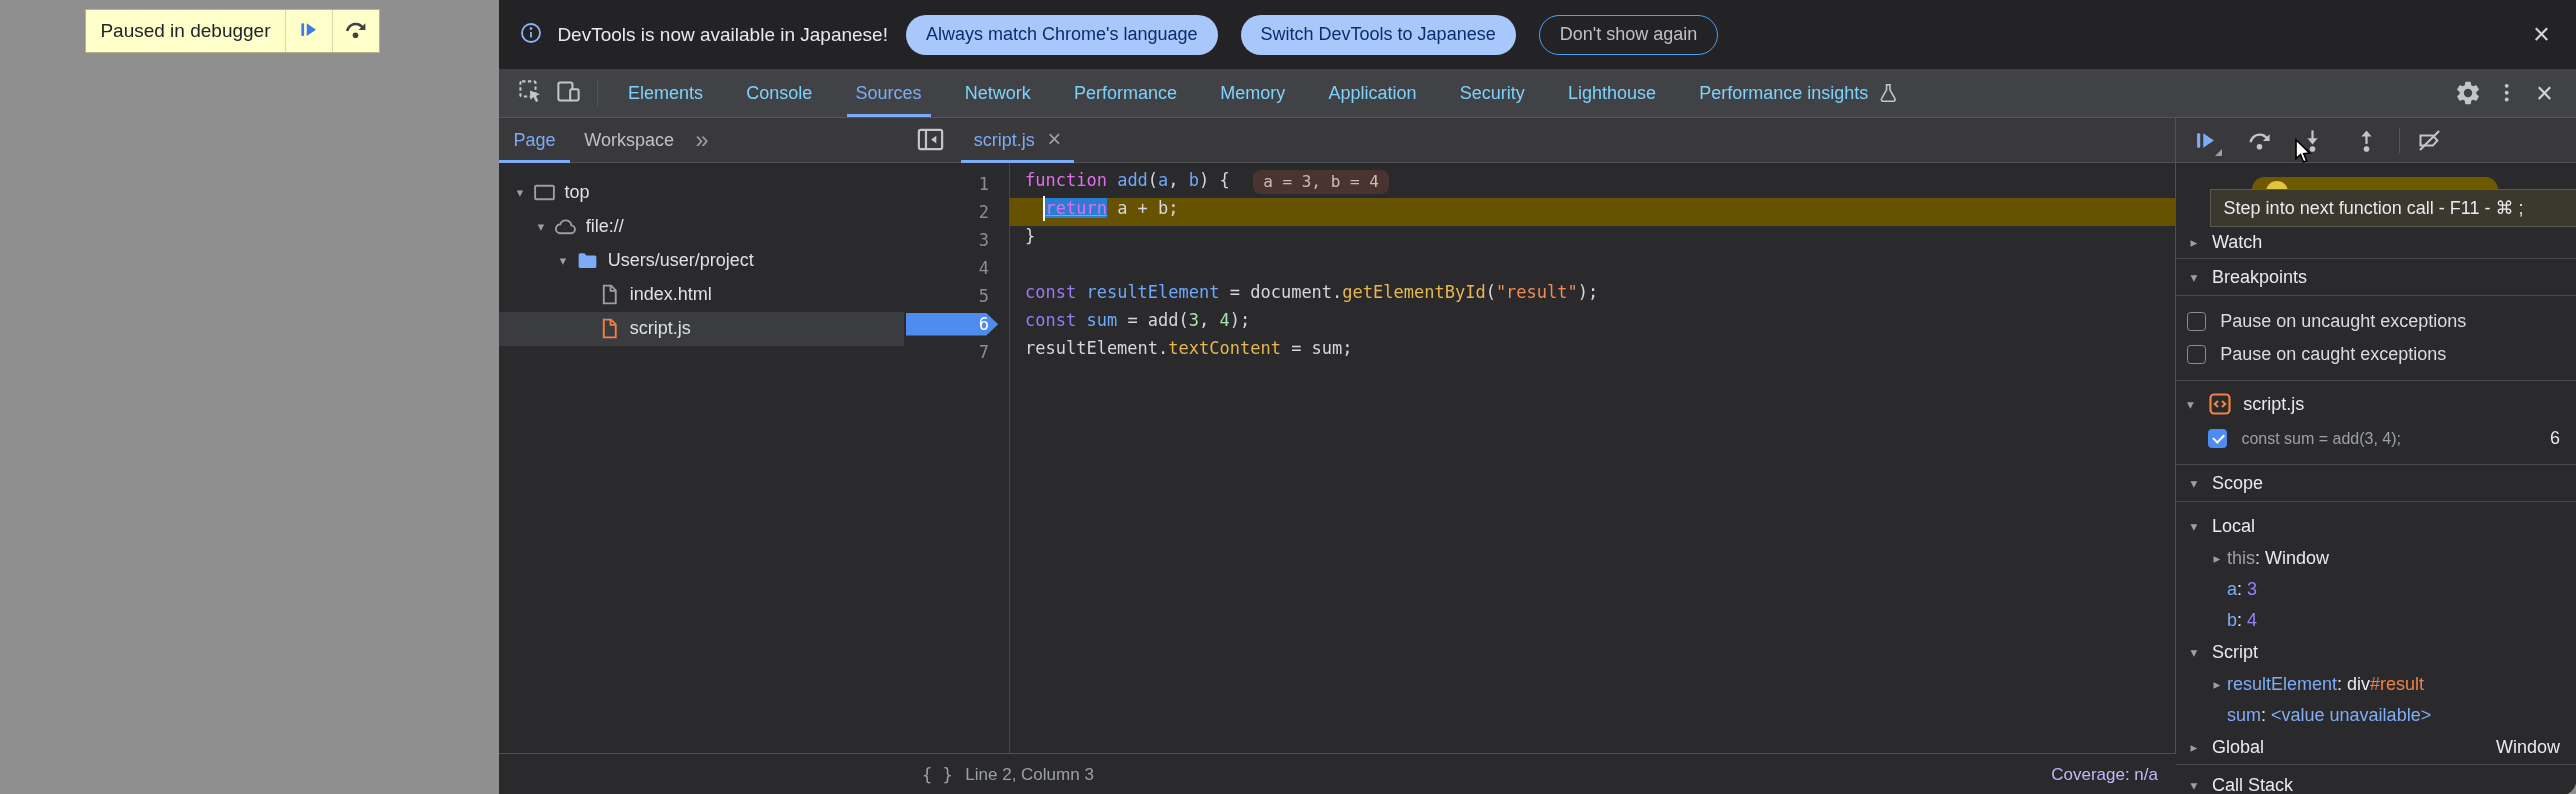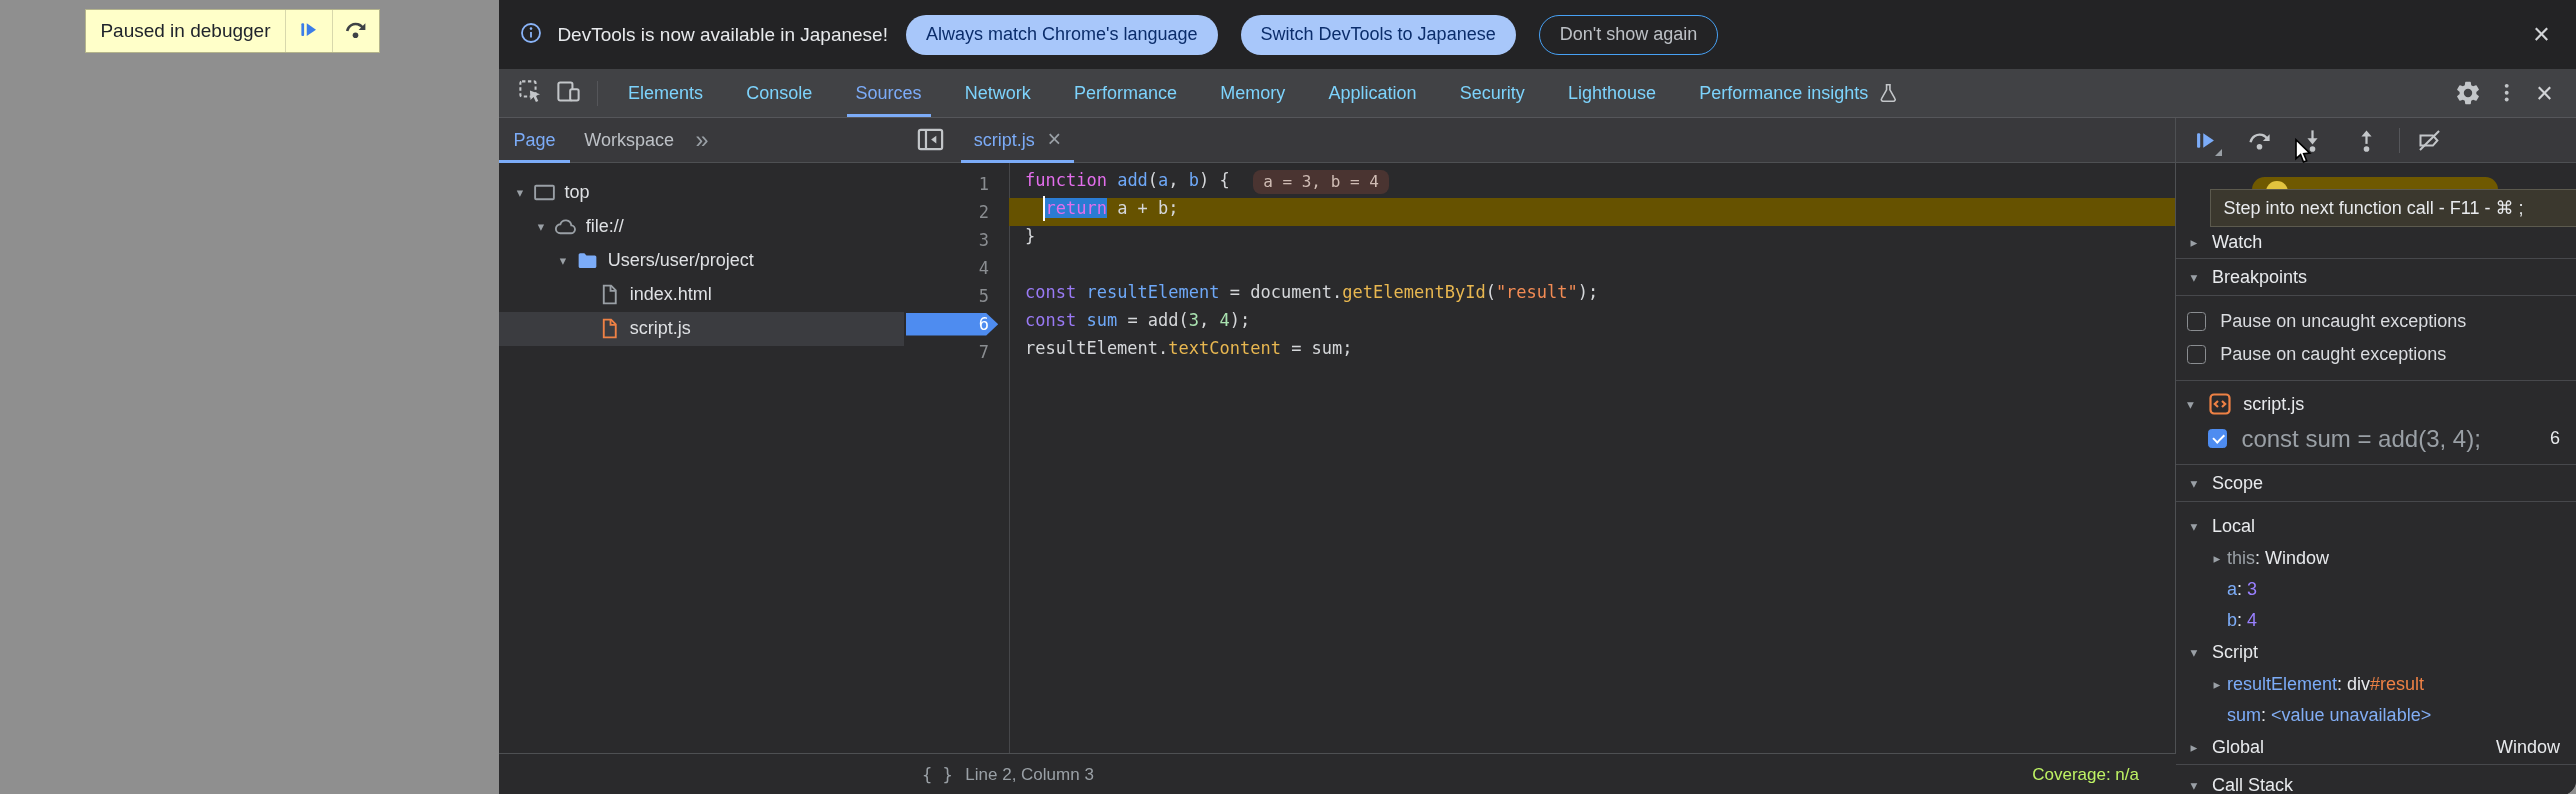--- a/index.html
+++ b/index.html
@@ -70,29 +70,29 @@
       clip-path:polygon(0 0,87% 0,100% 50%,87% 100%,0 100%);}
   .codecell{flex:1;display:flex;align-items:flex-start;padding-left:16px;white-space:pre;color:#d5d7da;}
   .row-exec .codecell{background:var(--exec,#665200);}
   .tok-kw{color:var(--kw,#e36eec);}
   .tok-kw2{color:var(--kw2,#9a7af5);}
   .tok-def{color:var(--def,#6ea8f8);}
   .tok-meth{color:var(--meth,#e8b750);}
   .tok-str{color:var(--str,#f28b54);}
   .tok-num{color:var(--num,#a9e2b0);}
   .tok-pl{color:#d5d7da;}
-  .tok-paused{background:var(--paused-bg,#2b7cd3);position:relative;}
+  .tok-paused{background:var(--paused-bg,#2b7cd3);position:relative;text-decoration:underline;}
   .tok-paused::before{content:"";position:absolute;left:-2.7px;top:-2.7px;bottom:-2.7px;width:2.7px;background:#ffffff;}
   .badge{margin-left:23.4px;background:#4a3431;color:#cfbcb4;padding:0 10px;font-size:16px;border-radius:8px;
       height:23.4px;display:inline-flex;align-items:center;}
   
   .status-bar{position:absolute;left:0;top:753px;width:1677px;height:42px;border-top:0.9px solid #4e5053;
       background:#2a2a2c;display:flex;align-items:center;font-size:17px;color:#9aa0a6;box-sizing:border-box;padding-left:423px;}
   .braces{font-family:"DejaVu Sans Mono",monospace;font-size:17px;margin-right:12.6px;color:#9aa0a6;}
-  .coverage{position:absolute;right:37px;color:#bef264;margin-left:12px;}
+  .coverage{position:absolute;right:18px;color:#c4b5fd;margin-left:12px;}
   
   .rpanel{position:absolute;left:1677px;top:118px;width:400px;height:677px;background:#2a2a2c;
       display:flex;flex-direction:column;}
   .rp-toolbar{flex:none;padding-left:9px;}
   .dbg-btn{width:41px;height:40px;display:flex;align-items:center;justify-content:center;background:none;border:none;
       cursor:pointer;margin-right:12.6px;position:relative;padding:0;}
   .dbg-btn.resume::after{content:"";position:absolute;right:3.6px;bottom:4.5px;width:0;height:0;
       border-left:7.2px solid transparent;border-bottom:7.2px solid #9aa0a6;}
   .rp-sep{width:0.9px;height:25px;background:#55565a;margin:0 9px 0 0;}
   .rp-body{flex:1;display:flex;flex-direction:column;padding-top:63px;overflow:hidden;}
@@ -102,21 +102,21 @@
   .bp-header{height:36px;border-bottom:0.9px solid #47484c;}
   .bp-options{padding:9px 0;border-bottom:0.9px solid #47484c;}
   .opt-row{height:33px;display:flex;align-items:center;padding-left:10.8px;gap:14.4px;color:#dadce0;font-size:18px;cursor:pointer;}
   .cbx{width:19px;height:19px;border:1.8px solid #8a8d91;border-radius:3.6px;box-sizing:border-box;flex:none;position:relative;cursor:pointer;}
   .cbx.checked{background:var(--bp,#4e8cf0);border-color:var(--bp,#4e8cf0);}
   .cbx.checked::after{content:"";position:absolute;left:3.6px;top:3.6px;width:9px;height:4.5px;
       border-left:2.2px solid #fff;border-bottom:2.2px solid #fff;transform:rotate(-45deg);}
   .group-row{height:36px;padding-left:7.2px;padding-top:5.4px;}
   .badge-icon{width:24px;height:24px;flex:none;}
   .entry-row{height:33px;display:flex;align-items:center;padding-left:32px;gap:14.4px;}
-  .entry-code{color:#9aa0a6;font-size:24px;}
+  .entry-code{color:#9aa0a6;font-size:16px;}
   .entry-line{margin-left:auto;padding-right:16px;color:#e8eaed;font-size:18px;}
   .scope-header{margin-top:9px;border-top:0.9px solid #47484c;border-bottom:0.9px solid #47484c;height:36px;}
   .scope-ghdr{height:33px;}
   .scope-item{flex:none;height:31px;display:flex;align-items:center;padding-left:31px;font-size:18px;}
   .scope-item .tri{width:20px;}
   .sname-blue{color:#7cacf8;} .sname-dim{color:#9aa0a6;}
   .sval-plain{color:#e8eaed;} .sval-purple{color:var(--purple,#9980ff);} .sval-orange{color:var(--orange,#ee8145);}
   .sval-lightblue{color:#82aef5;}
   .colon{color:#e8eaed;}
   .right-value{margin-left:auto;padding-right:16px;color:#e8eaed;}

